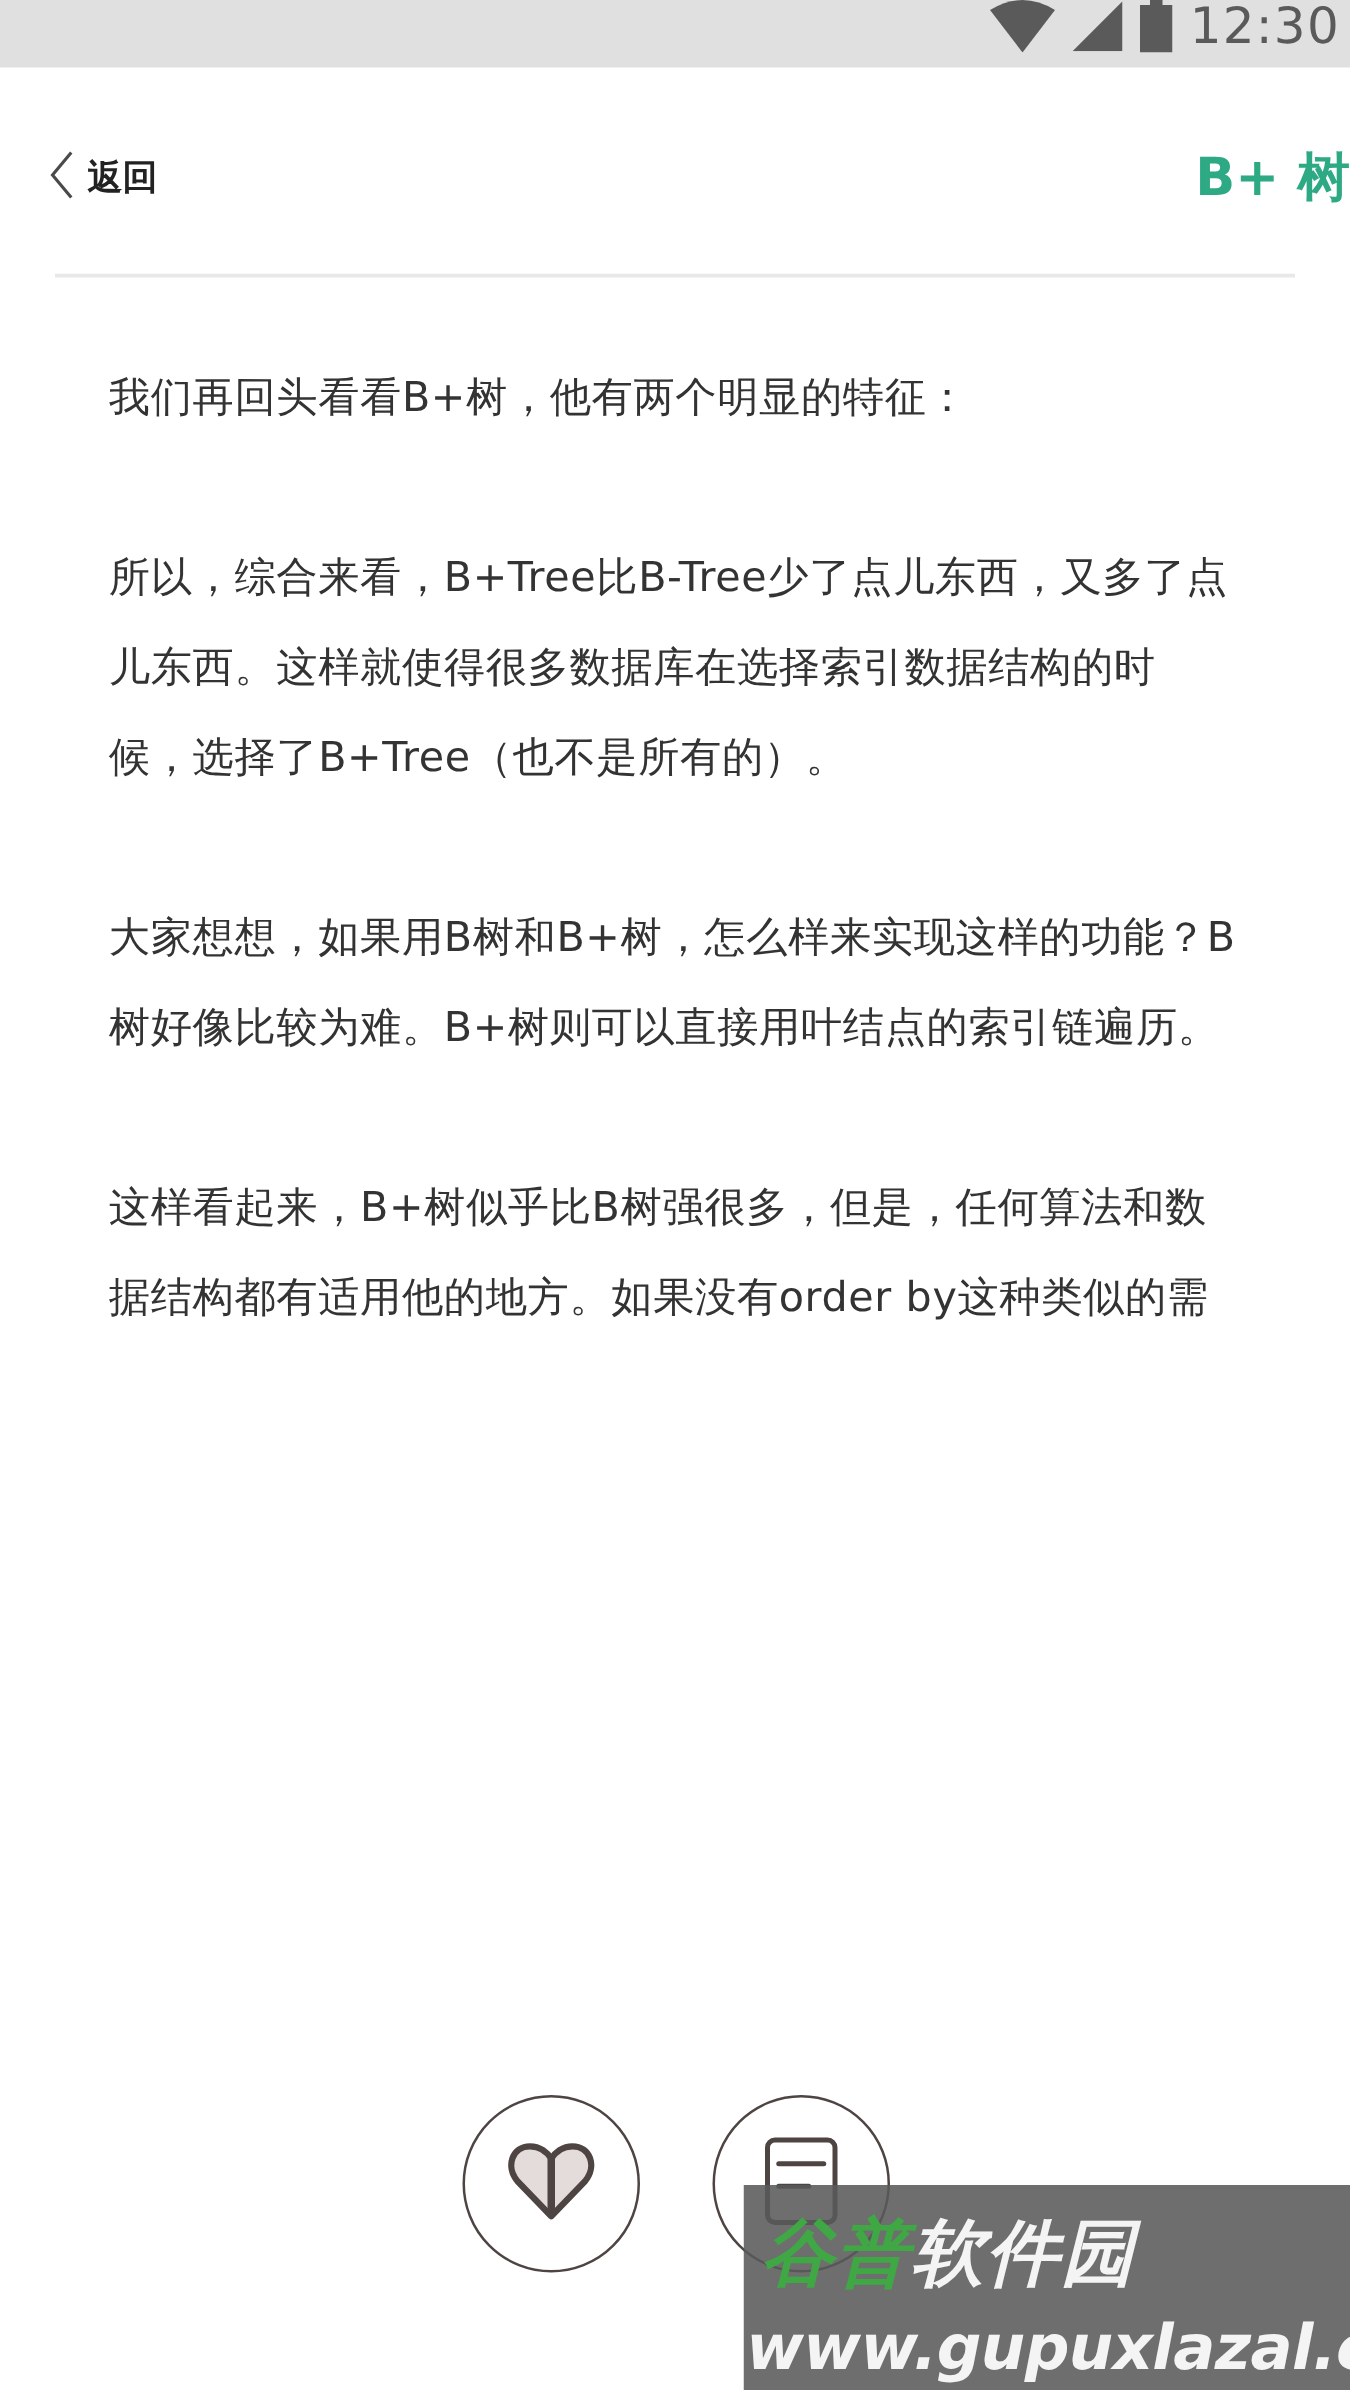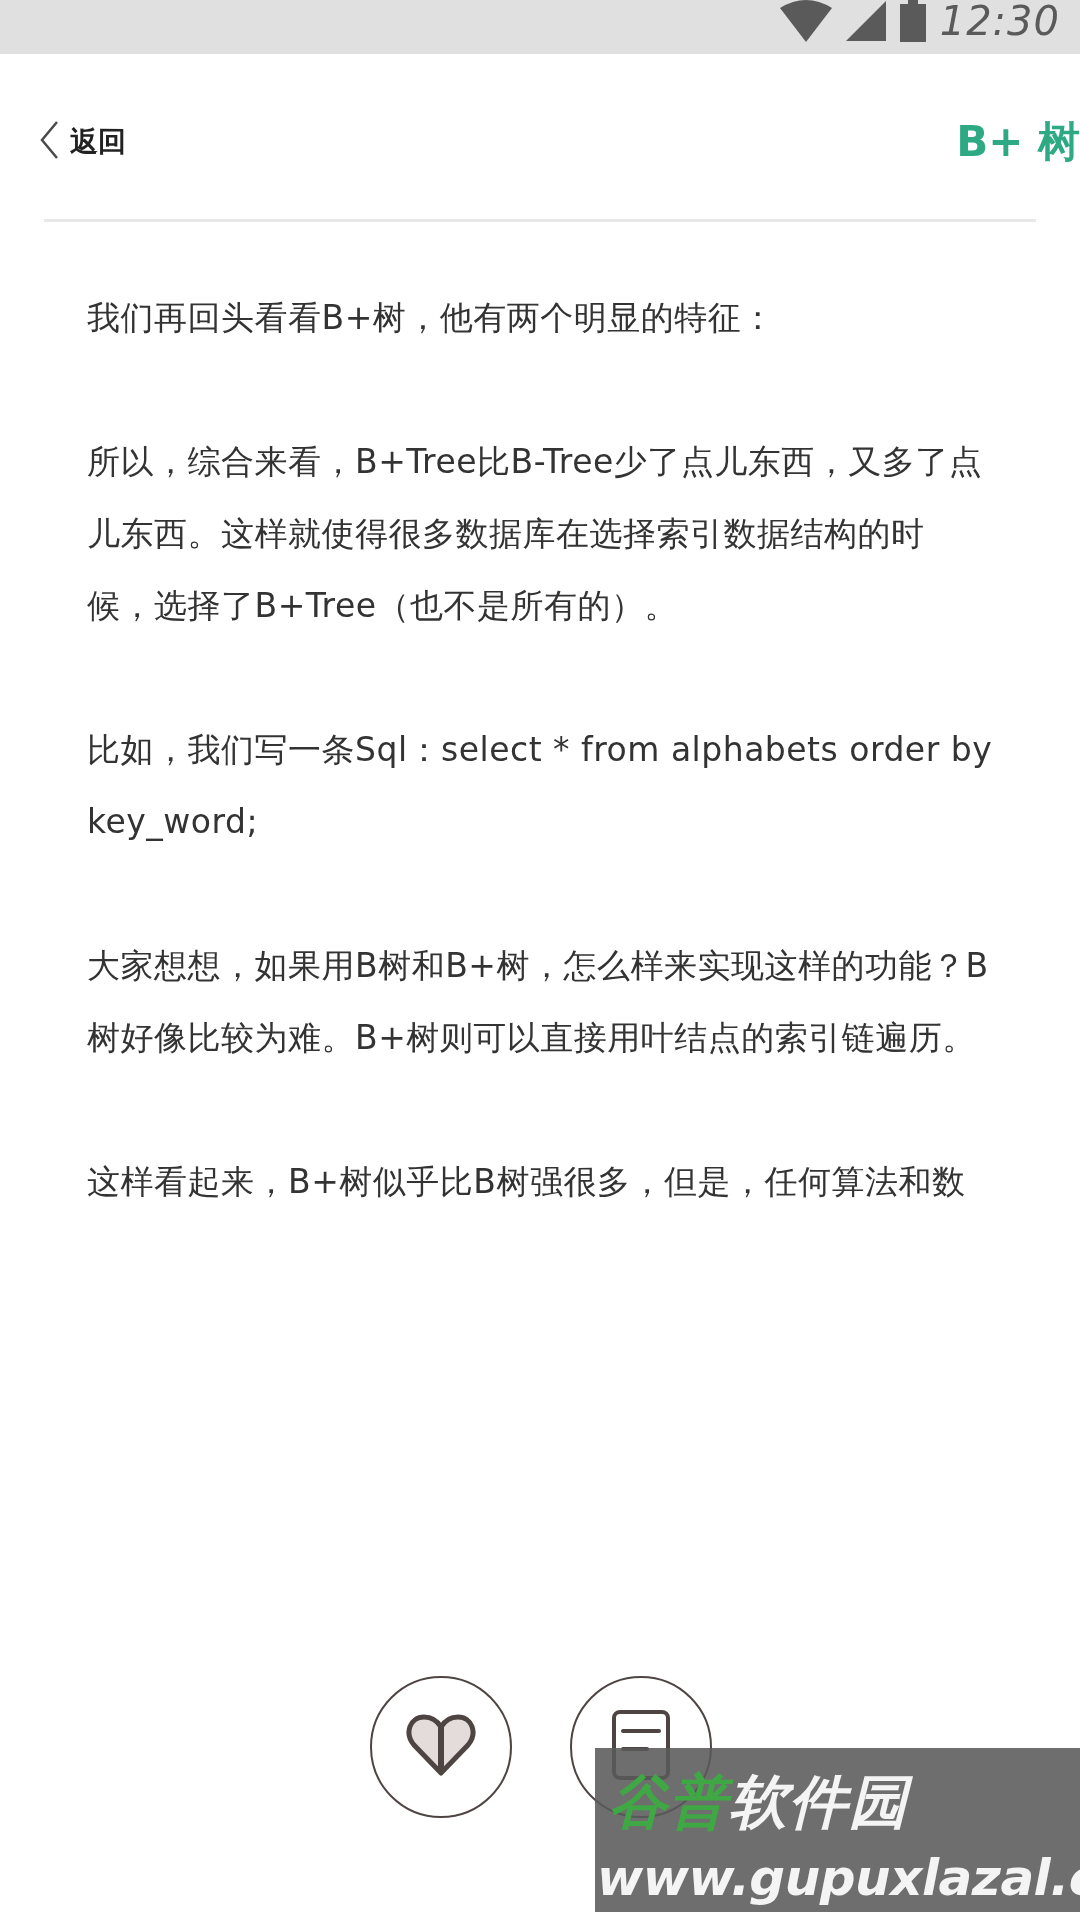--- a/index.html
+++ b/index.html
@@ -9,22 +9,22 @@
       font-family: "DejaVu Sans", "Liberation Sans", sans-serif;
     }
     .screen { position: relative; width: 1080px; height: 1920px; background: #fff; overflow: hidden; }
 
     
     .status-bar {
       position: absolute; left: 0; top: 0; width: 1080px; height: 54px;
       background: #e0e0e0;
     }
     .status-right {
-      position: absolute; right: 20px; top: 0; height: 42px;
-      display: flex; align-items: center; gap: 14px; font-style: italic;
+      position: absolute; right: 8px; top: 0; height: 42px;
+      display: flex; align-items: center; gap: 14px;
     }
     .status-time { font-size: 40px; color: #5a5a5a; font-family: "DejaVu Sans", sans-serif; letter-spacing: 1px; }
     .status-icon svg { display: block; }
 
     
     .header { position: absolute; left: 0; top: 54px; width: 1080px; height: 166px; }
     .back-btn {
       position: absolute; left: 38px; top: 60px; height: 56px;
       display: flex; align-items: center; gap: 10px; cursor: pointer;
     }
@@ -117,29 +117,26 @@
   <div class="article" id="article">
       <div class="para">
         <span class="line">我们再回头看看B+树，他有两个明显的特征：</span>
       </div>
       <div class="para">
         <span class="line">所以，综合来看，B+Tree比B-Tree少了点儿东西，又多了点</span>
         <span class="line">儿东西。这样就使得很多数据库在选择索引数据结构的时</span>
         <span class="line">候，选择了B+Tree（也不是所有的）。</span>
       </div>
       <div class="para">
-        <span class="line">比如，我们写一条Sql：select * from alphabets order by</span>
-        <span class="line">key_word;</span>
-      </div>
-      <div class="para">
         <span class="line">大家想想，如果用B树和B+树，怎么样来实现这样的功能？B</span>
         <span class="line">树好像比较为难。B+树则可以直接用叶结点的索引链遍历。</span>
       </div>
       <div class="para">
         <span class="line">这样看起来，B+树似乎比B树强很多，但是，任何算法和数</span>
+        <span class="line">据结构都有适用他的地方。如果没有order by这种类似的需</span>
       </div>
     </div>
 
   <div class="fab fab-like">
     <span>
       <svg width="70" height="64" viewBox="0 0 70 64">
         <path d="M35 60 L8 32 C-2 20 4 4 18 4 C26 4 32 9 35 14 C38 9 44 4 52 4 C66 4 72 20 62 32 Z" fill="#e3dcdb" stroke="#4e4543" stroke-width="5" stroke-linejoin="round"></path>
         <line x1="35" y1="14" x2="35" y2="60" stroke="#4e4543" stroke-width="6"></line>
       </svg>
     </span>

